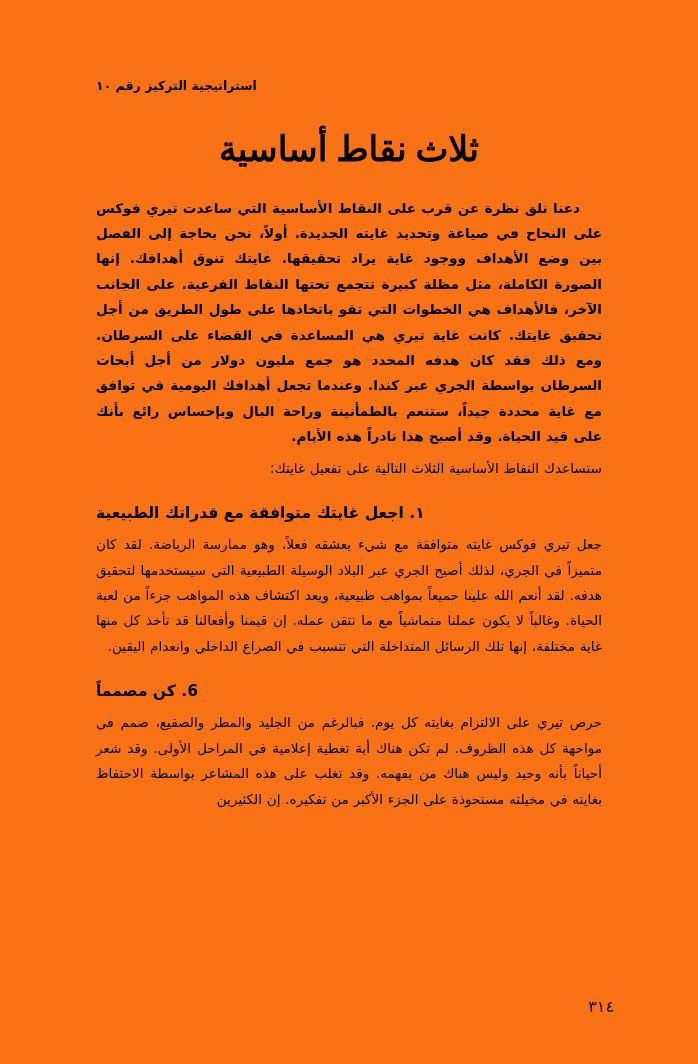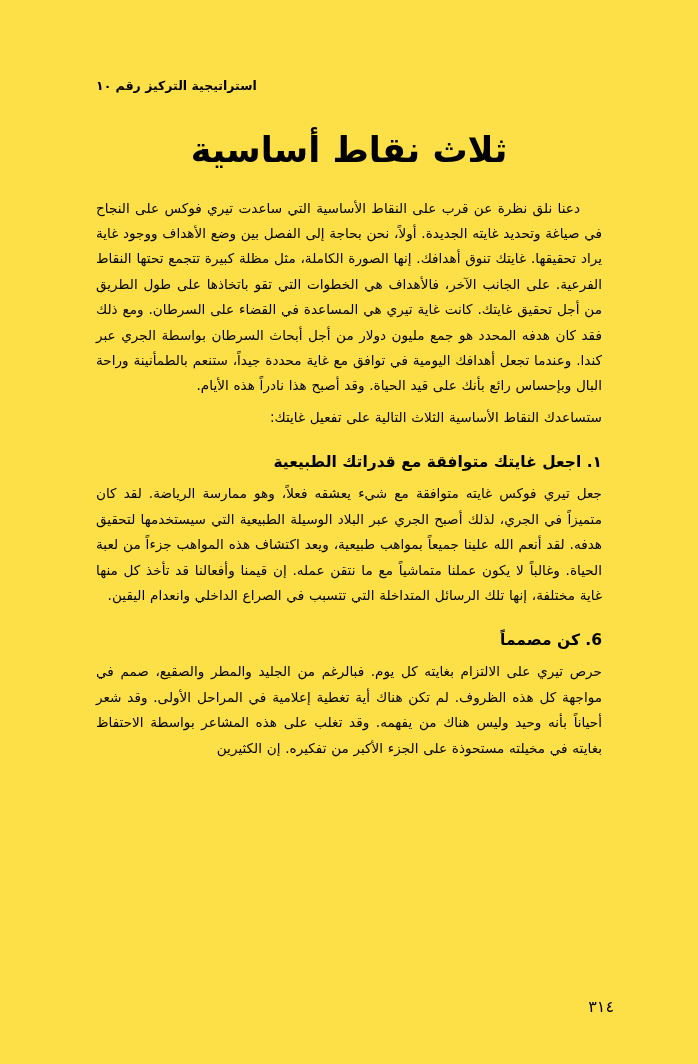--- a/index.html
+++ b/index.html
@@ -8,21 +8,21 @@
     padding: 0;
     background: #ffffff;
   }
   body {
     font-family: "DejaVu Sans", "Liberation Sans", sans-serif;
   }
   .page {
     position: relative;
     width: 698px;
     height: 1064px;
-    background: #fde047;
+    background: #f97316;
     overflow: hidden;
     box-sizing: border-box;
     padding-left: 48px;
   }
   .content {
     position: absolute;
     top: 78px;
     right: 96px;
     left: 96px;
     bottom: 70px;
@@ -42,48 +42,50 @@
 
   
   .chapter-title {
     text-align: center;
     font-size: 35px;
     font-weight: 700;
     line-height: 1.1;
     color: #000;
     margin: 0 0 26px 0;
     letter-spacing: 0.5px;
+    font-family: Liberation Serif, serif;
   }
 
   
   p.body {
     margin: 0;
     font-size: 13.6px;
     line-height: 25.4px;
     text-align: justify;
     text-align-last: right;
     color: #000;
     direction: rtl;
     word-spacing: 0.4px;
   }
   p.body.indent {
     text-indent: 22px;
+    font-weight: bold;
   }
   p.body.center-last {
     text-align: right;
   }
 
   
   h2.section-heading {
     margin: 22px 0 9px 0;
     font-size: 15.5px;
     font-weight: 700;
     color: #000;
     direction: rtl;
-    text-align: right;
+    text-align: left;
     letter-spacing: 0.1px;
     line-height: 1.3;
   }
   .spacer-xs { height: 6px; }
 
   
   .folio {
     position: absolute;
     bottom: 48px;
     right: 84px;

